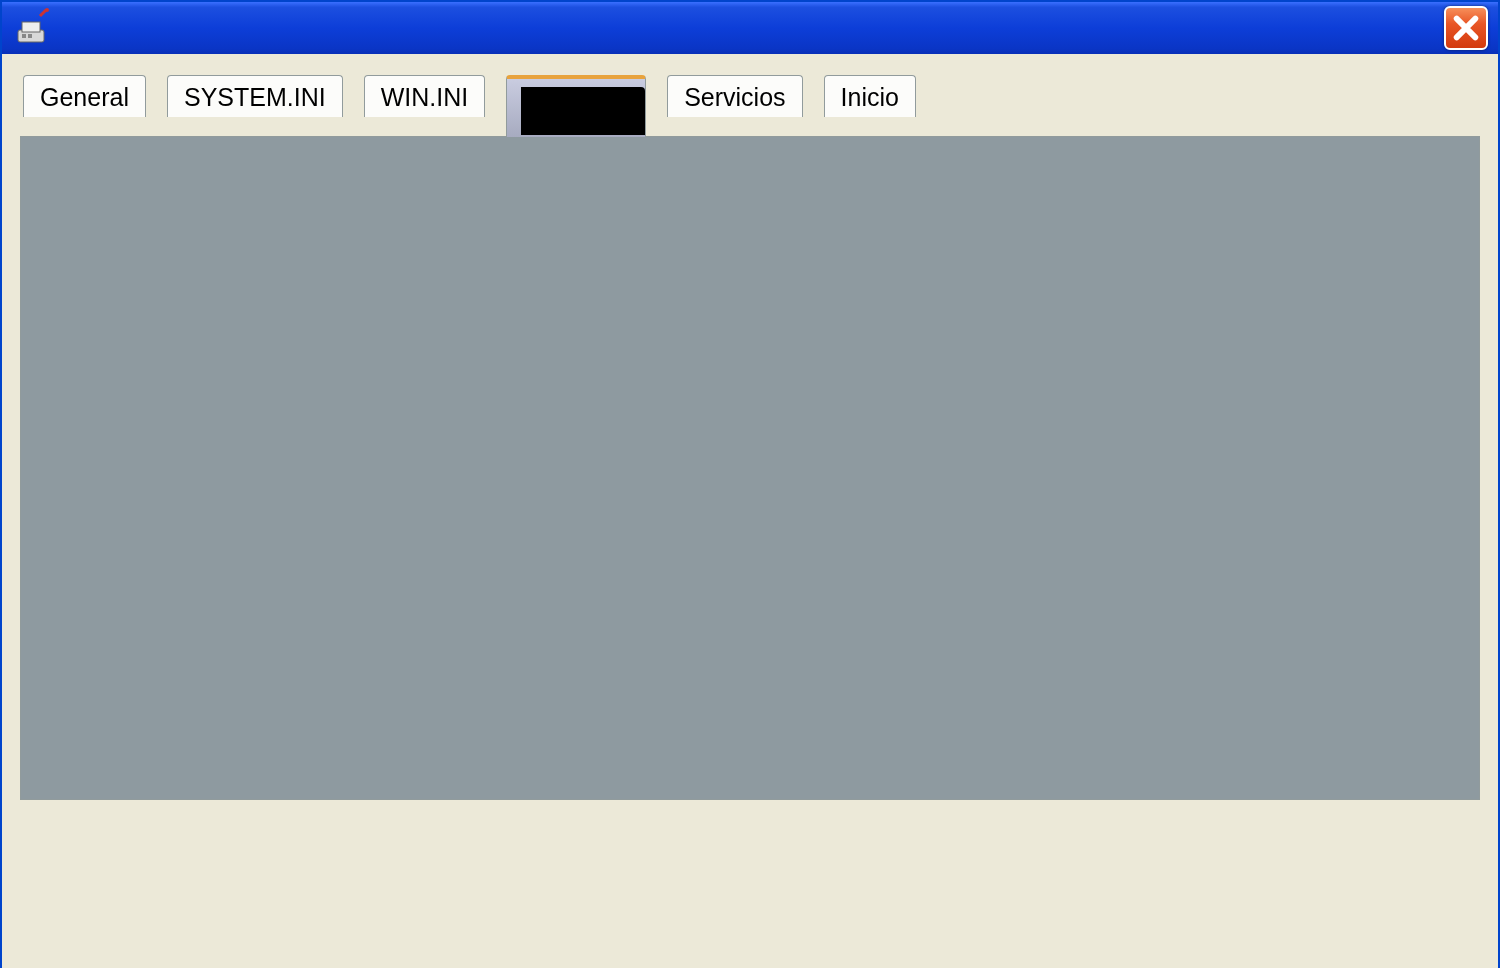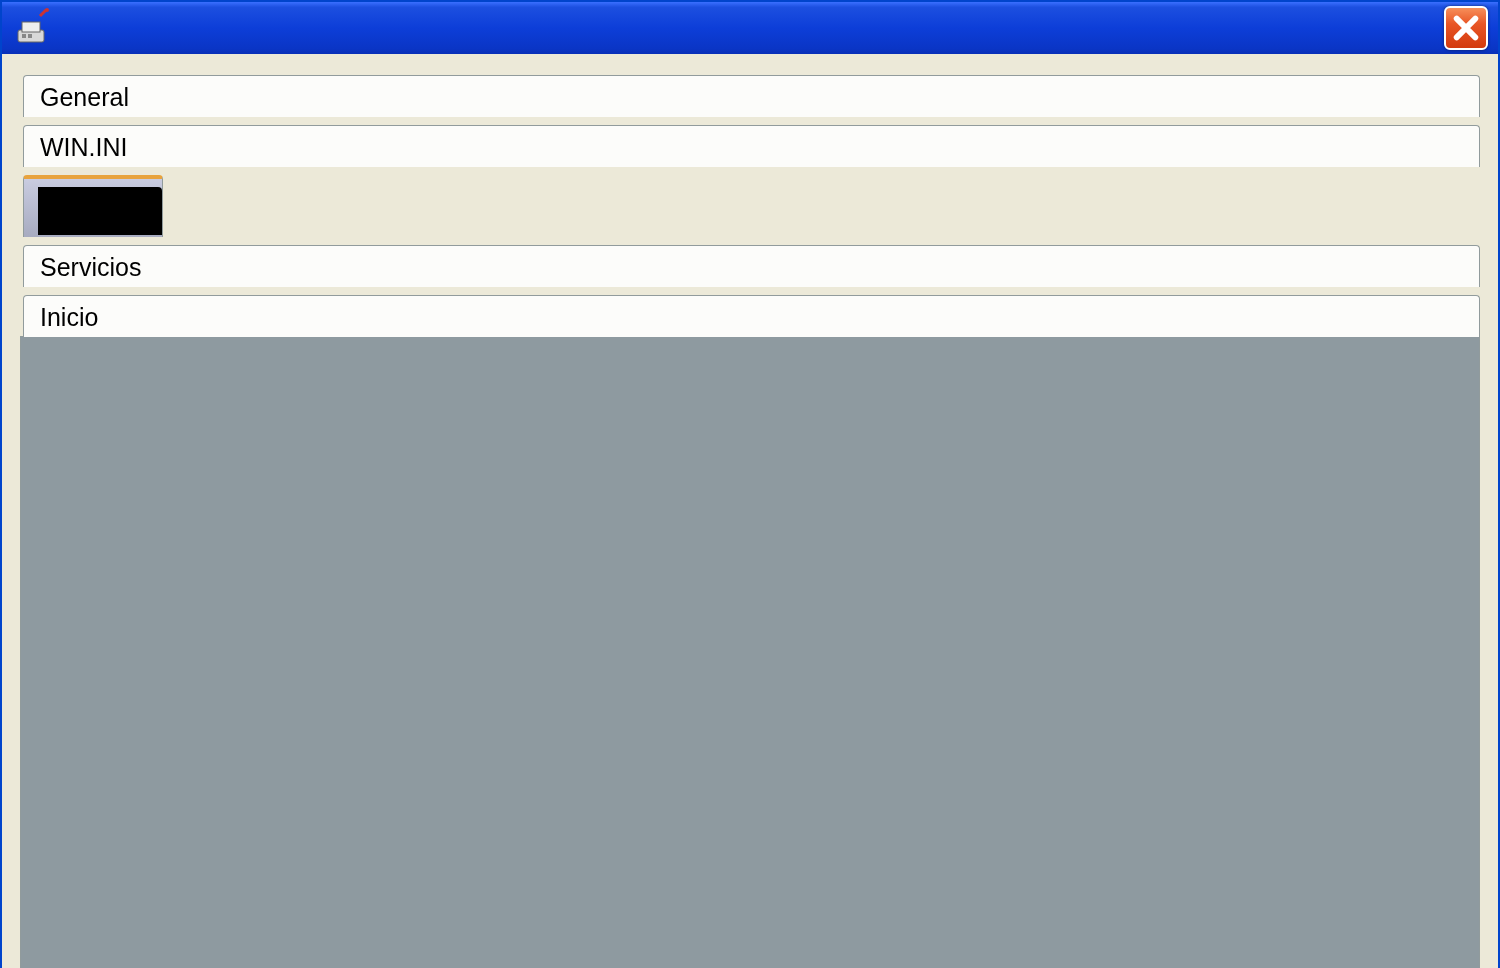--- a/index.html
+++ b/index.html
@@ -81,23 +81,22 @@
     }
     
     .tab-container {
       display: flex;
       flex-direction: column;
       flex: 1;
     }
     
     .tab-row {
       display: flex;
-      gap: 8px;
+      gap: 21px;
       padding-left: 3px;
-      flex-direction: column;
     }
     
     .tab {
       background: #fcfcfa;
       border: 1px solid #919b9c;
       border-bottom: none;
       border-top-left-radius: 4px;
       border-top-right-radius: 4px;
       padding: 7px 16px 8px 16px;
       font-size: 25px;
@@ -167,20 +166,23 @@
     </div>
   </div>
 
   <div class="client-area">
     <div class="tab-container">
       <div class="tab-row">
         <div class="tab">
           <span>General</span>
         </div>
         <div class="tab">
+          <span>SYSTEM.INI</span>
+        </div>
+        <div class="tab">
           <span>WIN.INI</span>
         </div>
         <div class="tab active" style="width:140px;">
           <span></span>
           <div class="redaction"></div>
         </div>
         <div class="tab">
           <span>Servicios</span>
         </div>
         <div class="tab">

